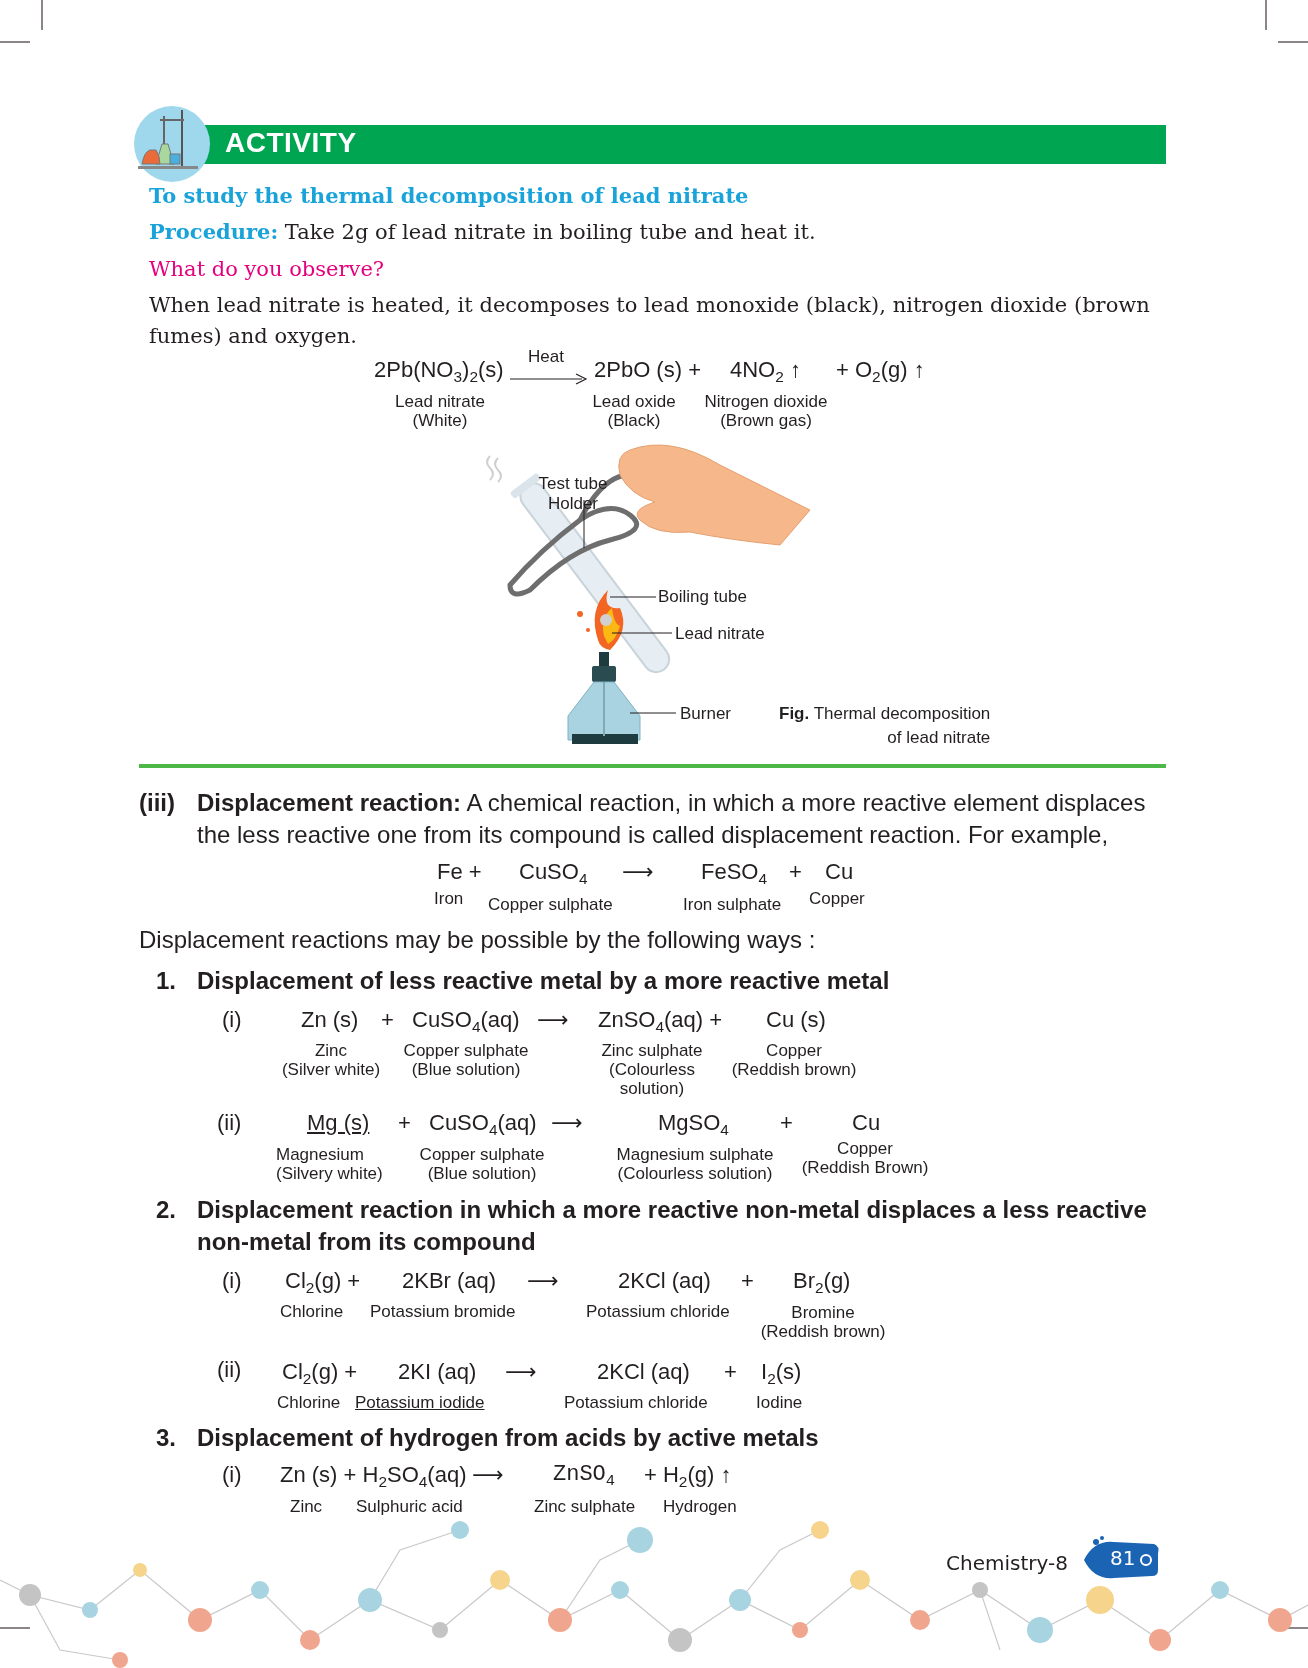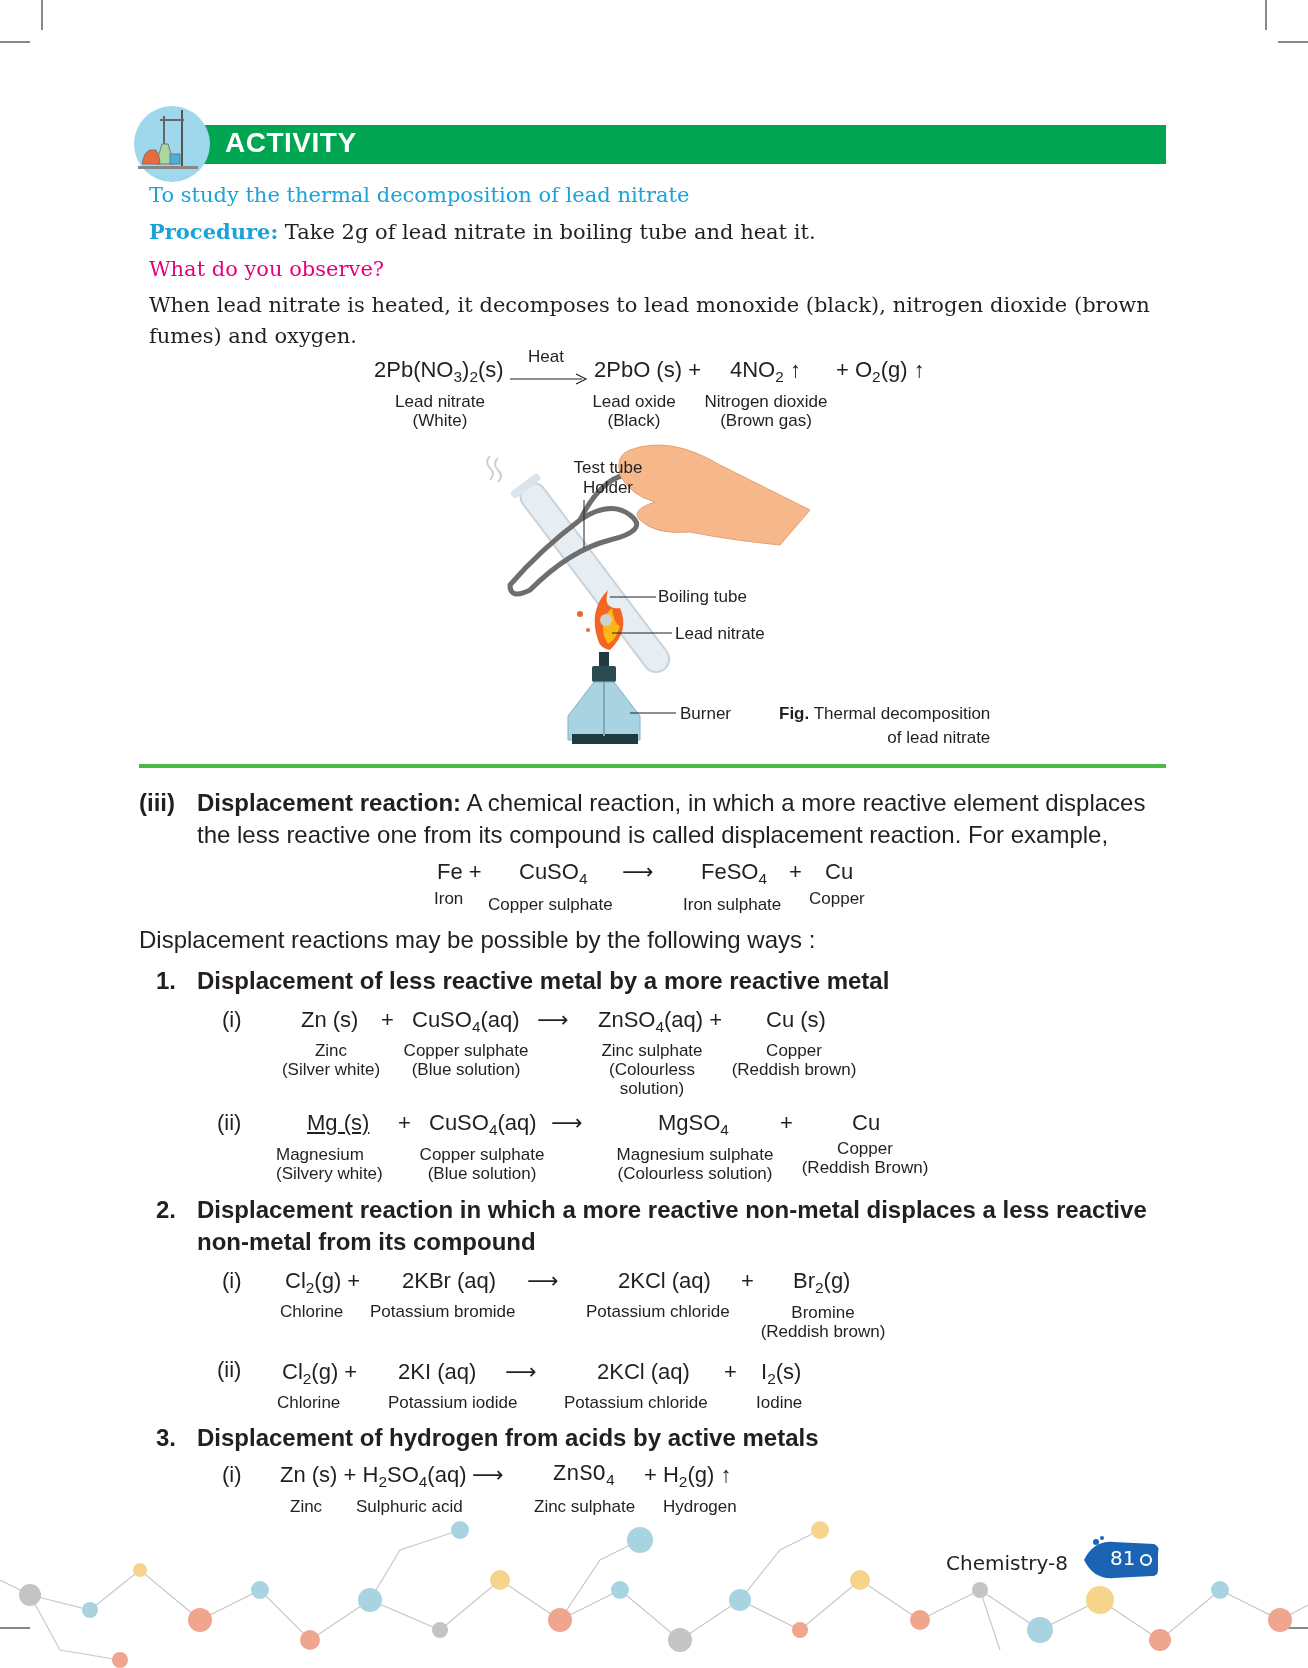--- a/index.html
+++ b/index.html
@@ -12,21 +12,21 @@
   .eq  { font-family:"Liberation Sans", sans-serif; font-size:22px; color:#231f20; white-space:nowrap;text-align:right; }
   .body-txt { font-family:"Liberation Sans", sans-serif; font-size:24px; color:#231f20; white-space:nowrap; }
   .head-txt { font-family:"Liberation Sans", sans-serif; font-size:24px; font-weight:bold; color:#231f20; white-space:nowrap; }
   sub { font-size:0.7em; vertical-align:-0.35em; line-height:0; }
 
   
   .banner { left:195px; top:125px; width:971px; height:39px; background:#00a551; }
   .banner-title { left:225px; top:127px; color:#fff; font-family:"Liberation Sans", sans-serif; font-weight:bold; font-size:28px; letter-spacing:0.5px; }
   .act-circle { left:134px; top:106px; width:76px; height:76px; border-radius:50%; background:#9fd8ec; }
 
-  .aim { left:149px; top:183px; color:#1aa3d9; font-weight:normal; font-size:21px; }
+  .aim { left:149px; top:183px; color:#1aa3d9; font-weight:bold; font-size:21px; }
   .proc-lbl { color:#1aa3d9; font-weight:bold; }
   .proc { left:149px; top:219px; font-size:21px; }
   .observe { left:149px; top:257px; color:#e5007e; font-weight:normal; font-size:21px; }
   .obs-text { left:149px; top:290px; font-size:21px; line-height:31px; width:1020px; }
 
   .green-rule { left:139px; top:764px; width:1027px; height:4px; background:#4cb848; }
 
   .footer-title { left:946px; top:1551px; font-family:"DejaVu Sans", sans-serif; font-size:20px; color:#231f20; }
 </style>
 </head>
@@ -112,21 +112,21 @@
     <path d="M114 242 L134 242 L160 276 L160 300 L88 300 L88 276 Z" fill="#a9d3e0" stroke="#7fb3c4" stroke-width="1"></path>
     <rect x="92" y="294" width="66" height="10" fill="#1e3b40"></rect>
     <line x1="124" y1="242" x2="124" y2="296" stroke="#7fa9b5" stroke-width="2"></line>
 
     <line x1="104" y1="60" x2="104" y2="108" stroke="#231f20" stroke-width="1"></line>
     <line x1="130" y1="157" x2="176" y2="157" stroke="#231f20" stroke-width="1"></line>
     <line x1="132" y1="193" x2="192" y2="193" stroke="#231f20" stroke-width="1"></line>
     <line x1="150" y1="273" x2="196" y2="273" stroke="#231f20" stroke-width="1"></line>
   </svg>
 </div>
-<div class="abs lbl" style="left:532px;top:458px;width:82px;font-size:17px;line-height:20px;margin-left:35px;">
+<div class="abs lbl" style="left:532px;top:474px;width:82px;font-size:17px;line-height:20px;">
   <div>Test tube</div>
   <div>Holder</div>
 </div>
 <div class="abs lbl" style="left:658px;top:587px;">Boiling tube</div>
 <div class="abs lbl" style="left:675px;top:624px;">Lead nitrate</div>
 <div class="abs lbl" style="left:680px;top:704px;">Burner</div>
 <div class="abs lbl" style="left:779px;top:702px;text-align:right;line-height:24px;">
   <div><b>Fig.</b><span> Thermal decomposition</span></div>
   <div>of lead nitrate</div>
 </div>
@@ -225,21 +225,21 @@
 </div>
 
 <div class="abs eq" style="left:217px;top:1357px;">(ii)</div>
 <div class="abs eq" style="left:282px;top:1359px;">Cl<sub>2</sub>(g) +</div>
 <div class="abs eq" style="left:398px;top:1359px;">2KI (aq)</div>
 <div class="abs eq" style="left:505px;top:1359px;">⟶</div>
 <div class="abs eq" style="left:597px;top:1359px;">2KCl (aq)</div>
 <div class="abs eq" style="left:724px;top:1359px;">+</div>
 <div class="abs eq" style="left:761px;top:1359px;">I<sub>2</sub>(s)</div>
 <div class="abs lbl" style="left:277px;top:1393px;">Chlorine</div>
-<div class="abs lbl" style="left:388px;top:1393px;">Potassium iodide</div>
+<div class="abs lbl" style="left:355px;top:1393px;text-decoration:underline;">Potassium iodide</div>
 <div class="abs lbl" style="left:564px;top:1393px;">Potassium chloride</div>
 <div class="abs lbl" style="left:756px;top:1393px;">Iodine</div>
 
 <div class="abs head-txt" style="left:156px;top:1424px;">3.</div>
 <div class="abs head-txt" style="left:197px;top:1424px;">Displacement of hydrogen from acids by active metals</div>
 
 <div class="abs eq" style="left:222px;top:1462px;">(i)</div>
 <div class="abs eq" style="left:280px;top:1462px;">Zn (s) + H<sub>2</sub>SO<sub>4</sub>(aq)</div>
 <div class="abs eq" style="left:472px;top:1462px;">⟶</div>
 <div class="abs eq" style="left:553px;top:1462px;font-family:Liberation Mono, monospace;">ZnSO<sub>4</sub></div>

